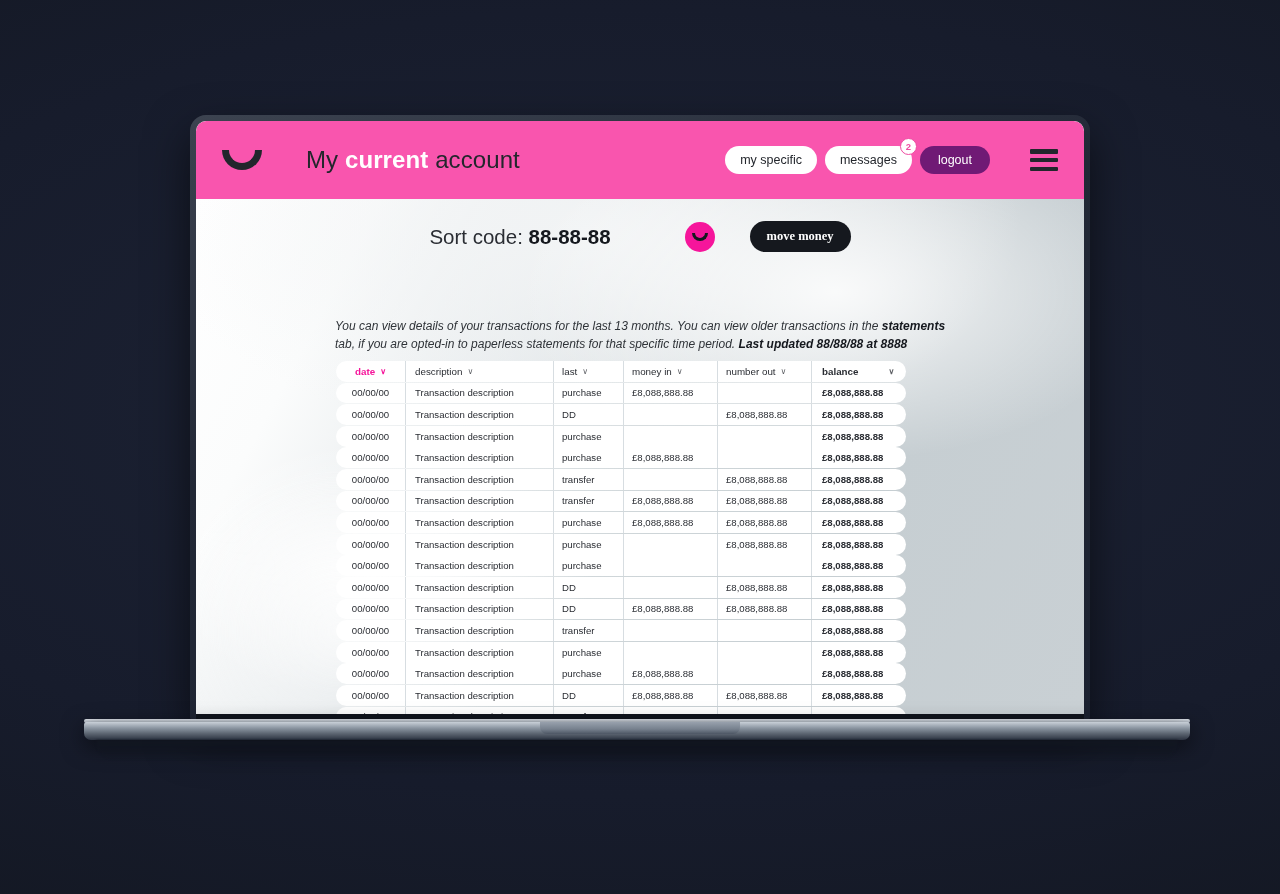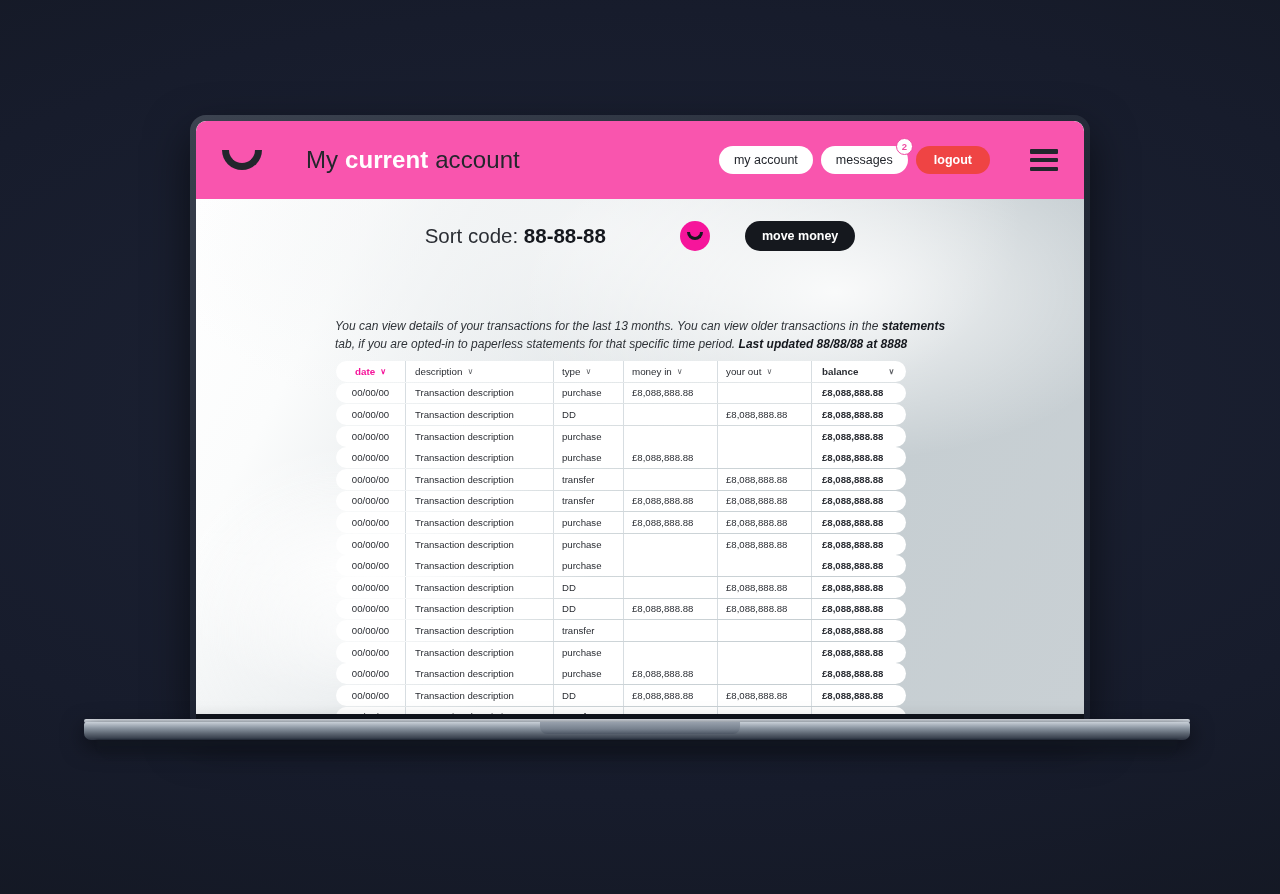--- a/index.html
+++ b/index.html
@@ -98,21 +98,21 @@
   .header-title b{font-weight:700;color:#ffffff;}
   .header-title .t1{font-weight:400;}
   .header-title .t3{font-weight:400;}
 
   .header-actions{margin-left:auto;display:flex;align-items:center;gap:8px;}
   .pill-btn{
     background:#ffffff;color:#23262c;border:0;
     border-radius:20px;padding:7px 15px;font-size:12.5px;
     font-family:"Liberation Sans",sans-serif;cursor:pointer;white-space:nowrap;
   }
-  .pill-btn.dark{background:#ef4444;color:#ffffff;font-weight:700;padding:7px 18px;}
+  .pill-btn.dark{background:#701a75;color:#ffffff;font-weight:400;padding:7px 18px;}
   .msg-wrap{position:relative;}
   .badge{
     position:absolute;right:-5px;top:-8px;
     width:17px;height:17px;border-radius:50%;
     background:#ffffff;color:#ef4ca2;border:1.5px solid #ef4ca2;
     font-size:9.5px;font-weight:700;
     display:flex;align-items:center;justify-content:center;box-sizing:border-box;
   }
   .burger{
     margin-left:32px;margin-right:26px;width:28px;height:22px;
@@ -132,21 +132,21 @@
     width:30px;height:30px;border-radius:50%;background:#f6159b;
     display:flex;align-items:center;justify-content:center;margin-left:26px;
   }
   .acct-logo i{
     display:block;width:16px;height:8px;border:3.4px solid #15181e;border-top:0;
     border-radius:0 0 10px 10px;box-sizing:border-box;
   }
   .move-btn{
     margin-left:22px;background:#15181e;color:#ffffff;border:0;border-radius:16px;
     font-size:12.5px;font-weight:700;padding:8px 17px;cursor:pointer;
-    font-family:Liberation Sans, sans-serif;white-space:nowrap;text-align:right;
+    font-family:Liberation Serif, serif;white-space:nowrap;text-align:right;
   }
 
   
   .tabs{
     position:absolute;left:139px;top:154px;display:flex;align-items:center;gap:6px;
   }
   .tab{
     background:#ffffff;border:0;border-radius:16px;padding:6px 16px;
     font-size:12.5px;color:#2a2d33;cursor:pointer;white-space:nowrap;
     font-family:"Liberation Sans",sans-serif;
@@ -203,21 +203,21 @@
 
       <div class="header">
         <div class="logo">
           <span class="smile"></span>
         </div>
         <div class="header-title">
           <span class="t1">My </span><b>current</b><span class="t3"> account</span>
         </div>
 
         <div class="header-actions">
-          <button class="pill-btn">my account</button>
+          <button class="pill-btn">my specific</button>
           <span class="msg-wrap">
             <button class="pill-btn">messages</button>
             <span class="badge">2</span>
           </span>
           <button class="pill-btn dark">logout</button>
           <div class="burger">
             <i></i>
             <i></i>
             <i></i>
           </div>
@@ -242,29 +242,29 @@
         <div class="trow thead">
           <div class="tcell c-date">
               <span>date</span>
               <span class="sort-caret">∨</span>
             </div>
           <div class="tcell c-desc">
               <span>description</span>
               <span class="sort-caret">∨</span>
             </div>
           <div class="tcell c-type">
-              <span>type</span>
+              <span>last</span>
               <span class="sort-caret">∨</span>
             </div>
           <div class="tcell c-in">
               <span>money in</span>
               <span class="sort-caret">∨</span>
             </div>
           <div class="tcell c-out">
-              <span>your out</span>
+              <span>number out</span>
               <span class="sort-caret">∨</span>
             </div>
           <div class="tcell c-bal">
               <span>balance</span>
               <span class="sort-caret">∨</span>
             </div>
         </div>
         <div id="tbody">
             <div class="trow">
               <div class="tcell c-date">00/00/00</div>

